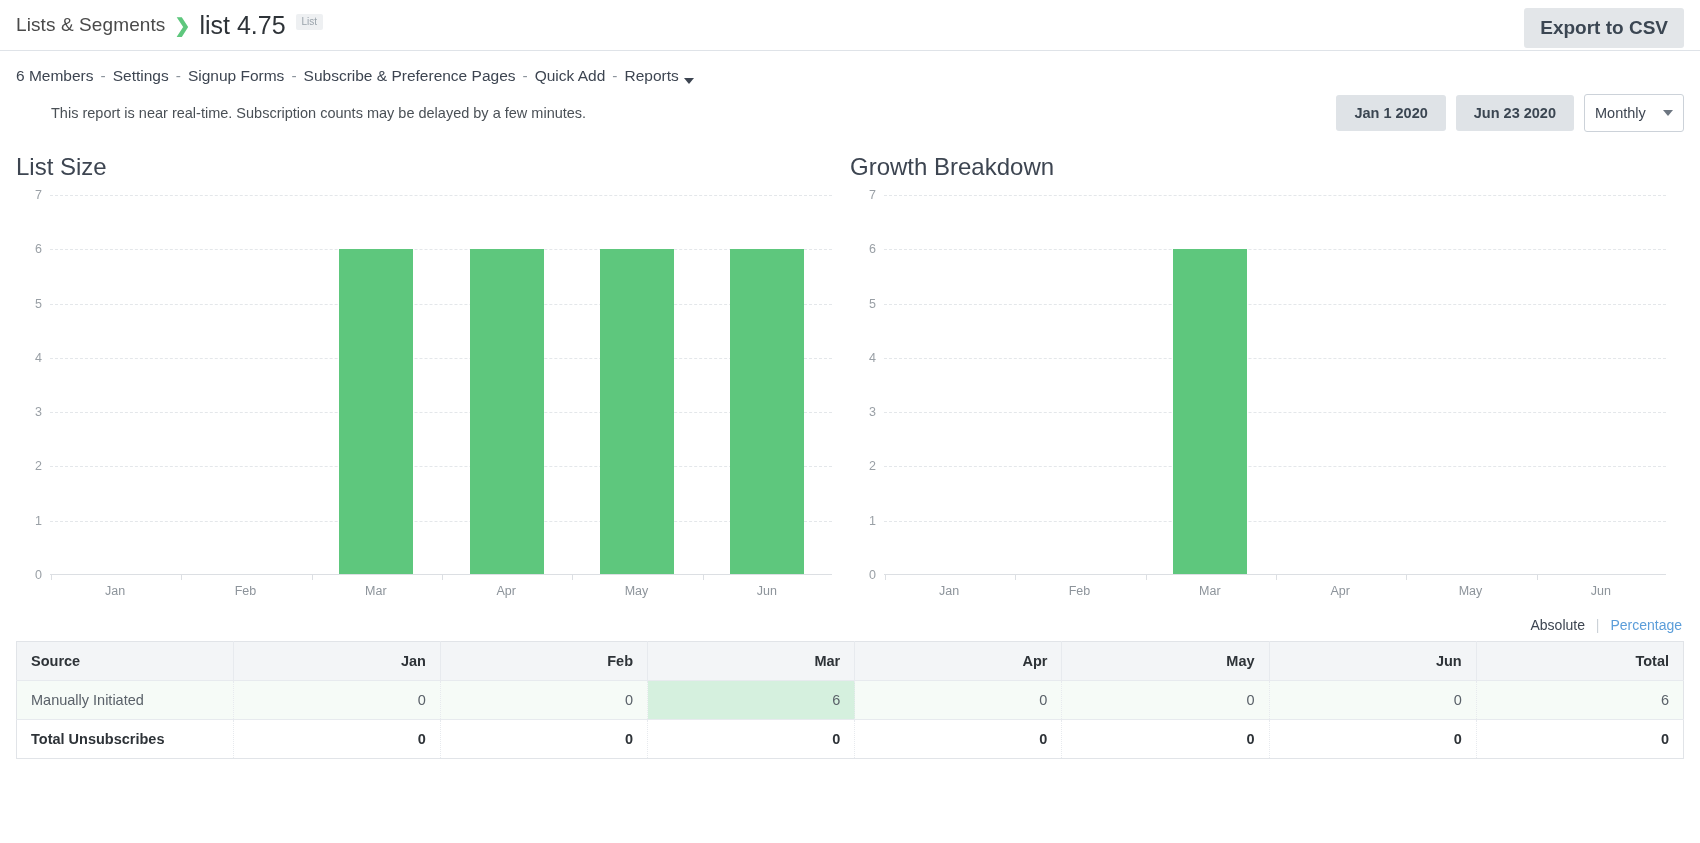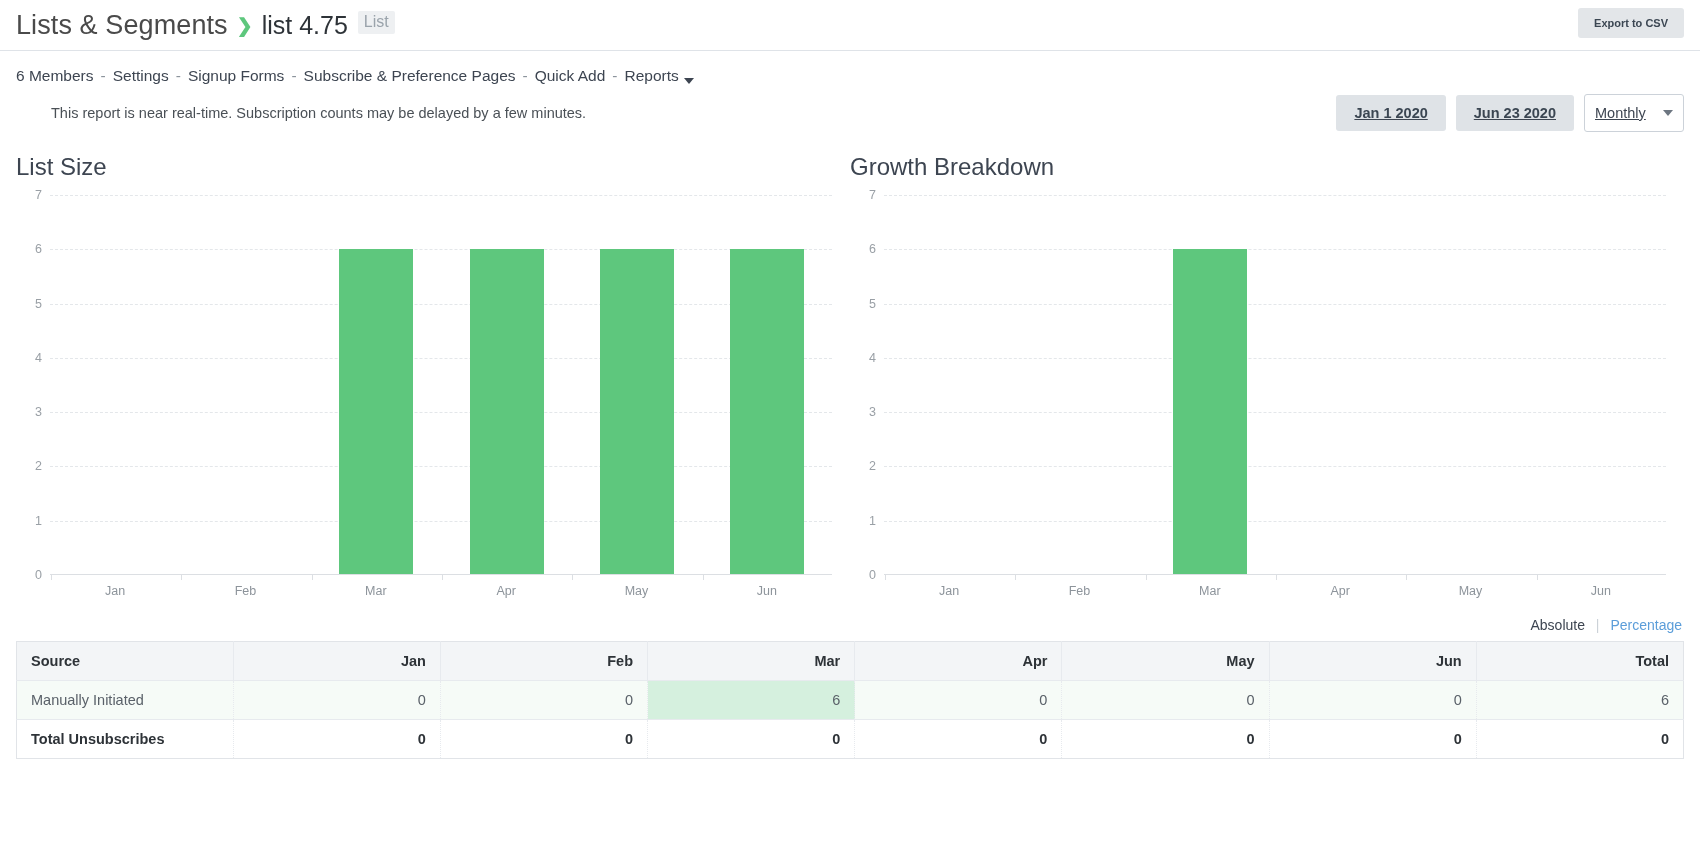--- a/index.html
+++ b/index.html
@@ -15,21 +15,21 @@
   
   .header {
     position: relative;
     height: 51px;
     border-bottom: 1px solid #dfe3e8;
     padding: 0 16px;
     display: flex;
     align-items: center;
   }
   .crumb-root {
-    font-size: 27px;
+    font-size: 19px;
     color: #4a4a4a;
     font-weight: 400;
     letter-spacing: .1px;
   }
   .crumb-sep {
     color: #5ec77d;
     font-size: 19px;
     margin: 0 9px 0 9px;
     font-weight: 700;
     line-height: 1;
@@ -37,32 +37,32 @@
   .crumb-current {
     font-size: 25px;
     color: #2e3338;
     font-weight: 400;
   }
   .type-badge {
     display: inline-block;
     margin-left: 10px;
     background: #eef0f2;
     color: #9aa3ab;
-    font-size: 16px;
+    font-size: 10px;
     padding: 2px 6px 3px 6px;
     border-radius: 2px;
     position: relative;
     top: -3px;
   }
   .btn-grey {
     background: #e3e6e9;
     border: none;
     border-radius: 3px;
     color: #3b4652;
-    font-size: 11px;
+    font-size: 19px;
     font-weight: 700;
     padding: 9px 16px;
     cursor: pointer;
     font-family: "Liberation Sans", sans-serif;
   }
   .header .btn-grey { position: absolute; right: 16px; top: 8px; }
 
   
   .subnav {
     padding: 16px 16px 0 16px;
@@ -101,21 +101,20 @@
     padding-top: 6px;
     margin-left: 35px;
   }
   .toolrow-right {
     position: absolute;
     right: 16px;
     top: 9px;
     display: flex;
     align-items: center;
     gap: 10px;
-    text-decoration: underline;
   }
   .date-btn {
     background: #dfe3e7;
     border: none;
     border-radius: 3px;
     color: #3b4652;
     font-size: 14.5px;
     font-weight: 700;
     padding: 10px 18px;
     cursor: pointer;

